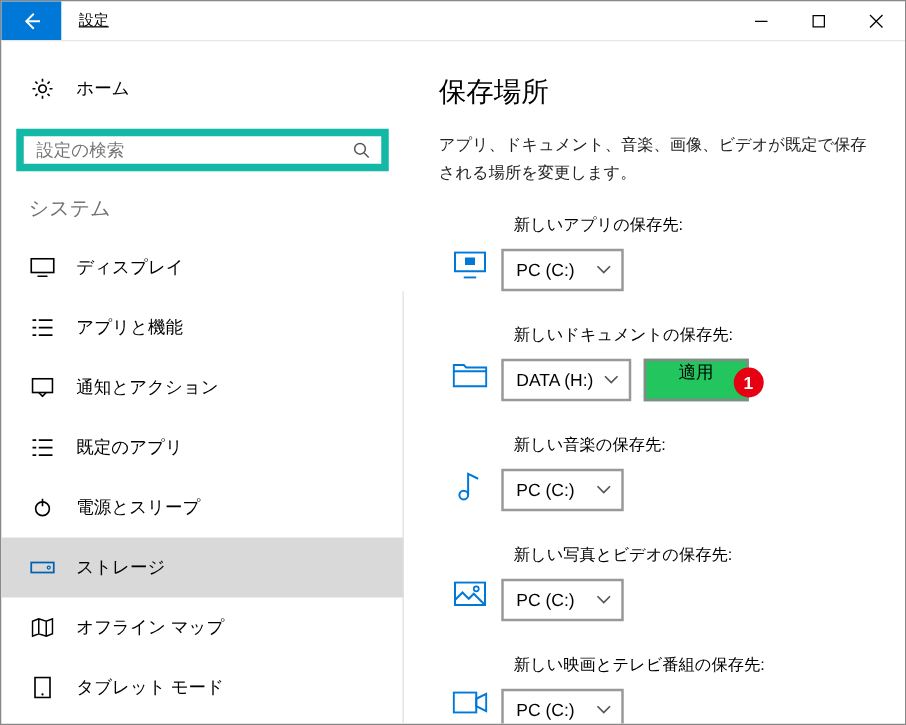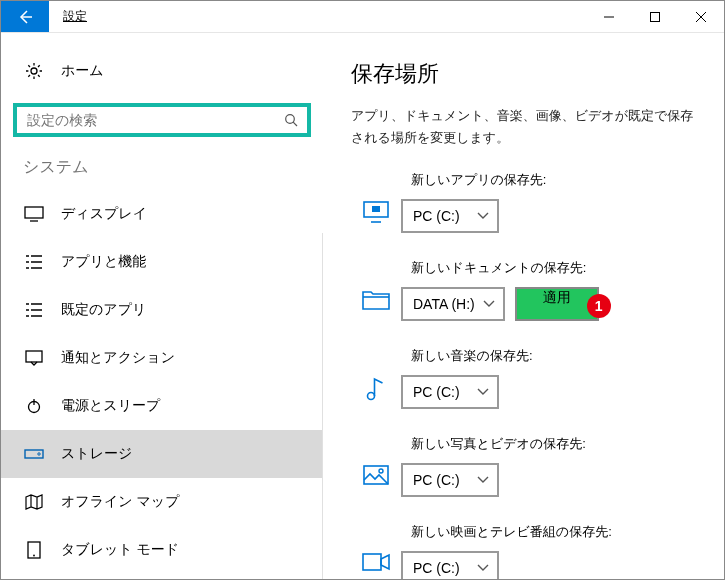--- a/index.html
+++ b/index.html
@@ -6,21 +6,21 @@
   body { margin: 0; background: #fff; width: 725px; height: 580px; overflow: hidden; border: 1px solid #888; }
   .titlebar { display: flex; height: 32px; align-items: stretch; border-bottom: 1px solid #e6e6e6; text-decoration: underline; }
   .back-btn { width: 48px; background: #0078d7; display:flex; align-items:center; justify-content:center; }
   .title { flex: 1; display:flex; align-items:center; padding-left: 14px; font-size: 12px; color:#000; }
   .wbtn { width: 46px; display:flex; align-items:center; justify-content:center; }
   .wbtn svg { display:block; }
   .content { display:flex; height: calc(580px - 34px); }
   .sidebar { width: 322px; padding: 20px 0 0 0; position:relative; }
   .home-row { display:flex; align-items:center; padding:0 20px 0 22px; height: 36px; font-size: 14px; }
   .home-row .icon { width: 22px; display:flex; justify-content:center; margin-right: 16px; }
-  .search-box { margin: 14px 12px 18px 12px; border: 4px solid #14b8a6; height: 34px; display:flex; align-items:center; padding: 0 8px 0 8px; }
+  .search-box { margin: 14px 12px 18px 12px; border: 6px solid #14b8a6; height: 34px; display:flex; align-items:center; padding: 0 8px 0 8px; }
   .search-box input { flex:1; border:none; outline:none; font-size: 14px; color:#333; background:transparent; }
   .section-label { font-size: 16px; color:#737373; padding: 2px 22px 12px; }
   .nav-item { display:flex; align-items:center; height: 48px; padding: 0 20px 0 22px; font-size: 14px; color:#000; cursor:pointer; }
   .nav-item .icon { width: 22px; display:flex; justify-content:center; margin-right: 16px; }
   .nav-item.selected { background: #d9d9d9; color: #000000; }
   .nav-item.selected .icon svg * { stroke: #0062b1; fill: none; }
   .divider-v { position:absolute; right:0; top: 200px; bottom:-10px; width:1px; background:#e0e0e0; }
   .main { flex:1; padding: 20px 26px 0 28px; overflow:hidden; }
   .page-title { font-size: 22px; font-weight: 400; margin: 6px 0 16px; }
   .page-desc { font-size: 13px; line-height: 1.7; color:#222; margin-bottom: 22px; }
@@ -99,33 +99,33 @@
       <span class="icon">
           <svg width="18" height="16" viewBox="0 0 18 16">
             <path d="M1 2h3M6 2h11M1 8h3M6 8h11M1 14h3M6 14h11" stroke="#000" stroke-width="1.4"></path>
           </svg>
         </span>
       <span>アプリと機能</span>
     </div>
     <div class="nav-item">
       <span class="icon">
           <svg width="18" height="16" viewBox="0 0 18 16">
-            <path d="M1 2h3M6 2h11M1 8h3M6 8h11M1 14h3M6 14h11" stroke="#000" stroke-width="1.4"></path>
-          </svg>
-        </span>
-      <span>既定のアプリ</span>
-    </div>
-    <div class="nav-item">
-      <span class="icon">
-          <svg width="18" height="16" viewBox="0 0 18 16">
             <rect x="1" y="1" width="16" height="11" stroke="#000" fill="none" stroke-width="1.3"></rect>
             <path d="M6 12l3 3 3-3" stroke="#000" fill="none" stroke-width="1.3"></path>
           </svg>
         </span>
       <span>通知とアクション</span>
+    </div>
+    <div class="nav-item">
+      <span class="icon">
+          <svg width="18" height="16" viewBox="0 0 18 16">
+            <path d="M1 2h3M6 2h11M1 8h3M6 8h11M1 14h3M6 14h11" stroke="#000" stroke-width="1.4"></path>
+          </svg>
+        </span>
+      <span>既定のアプリ</span>
     </div>
     <div class="nav-item">
       <span class="icon">
           <svg width="16" height="16" viewBox="0 0 16 16">
             <circle cx="8" cy="9" r="5.5" stroke="#000" fill="none" stroke-width="1.3"></circle>
             <path d="M8 1v6" stroke="#000" stroke-width="1.3"></path>
           </svg>
         </span>
       <span>電源とスリープ</span>
     </div>

